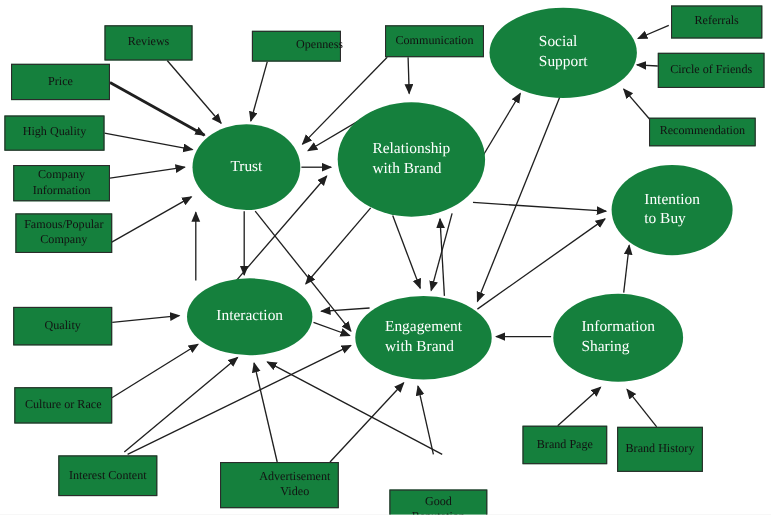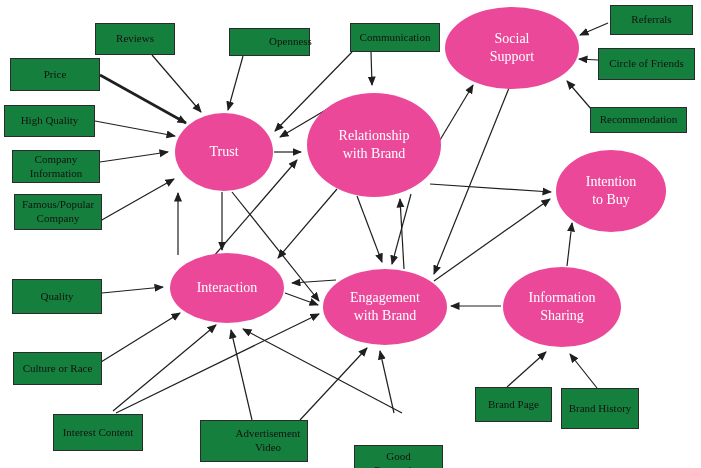--- a/index.html
+++ b/index.html
@@ -9,24 +9,24 @@
     background:#ffffff;
     outline:1px solid #c9c9c9;
     overflow:hidden;
     font-family:"Liberation Serif", serif;
   }
   #arrow-layer{position:absolute;left:0;top:0;width:701px;height:468px;}
   .arrow{stroke:#1f1f1f;stroke-width:1.2;}
   .arrow.thick{stroke-width:2.6;}
   .node-ellipse{
     position:absolute;
-    background:#ec4899;
+    background:#15803d;
     border-radius:50%;
     display:flex;align-items:center;justify-content:center;
-    text-align:center;color:#ffffff;
+    color:#ffffff;
     font-size:14px;line-height:1.3;
     white-space:pre-line;
     z-index:2;
   }
   .node-box{
     position:absolute;box-sizing:border-box;
     background:#15803d;border:1.5px solid #2b2b2b;
     display:flex;align-items:center;justify-content:center;
     text-align:center;color:#121212;
     font-size:11px;line-height:1.25;

